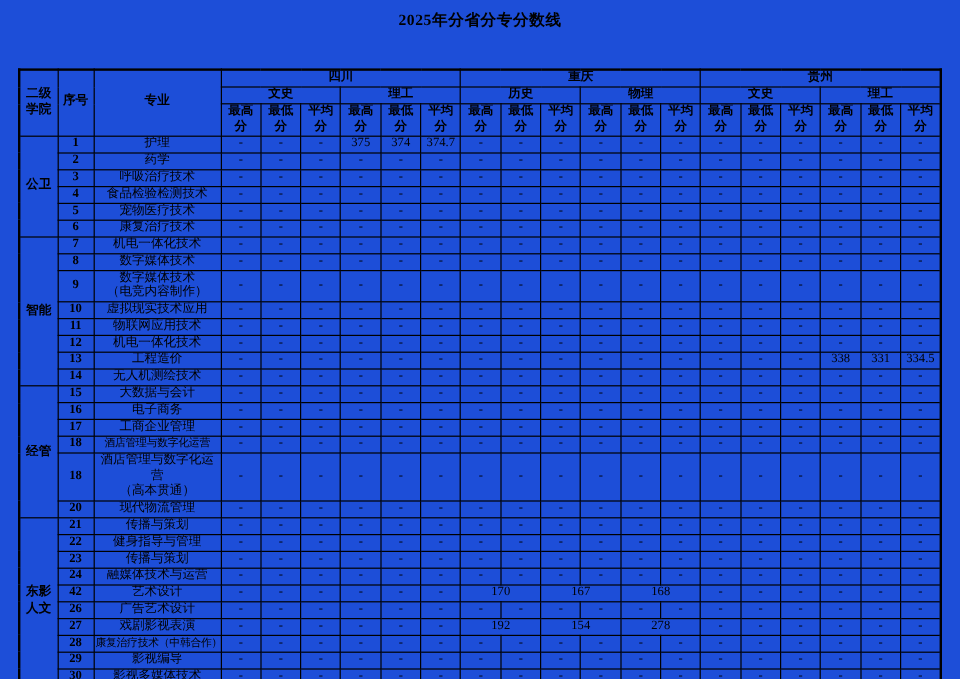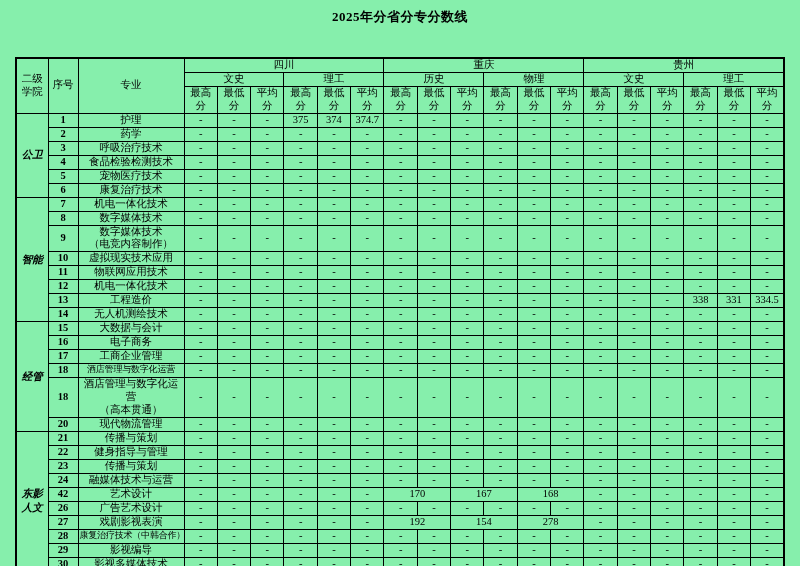--- a/index.html
+++ b/index.html
@@ -1,20 +1,20 @@
 <!DOCTYPE html>
 <html><head>
 <meta charset="utf-8">
 <style>
   html, body { margin: 0; padding: 0; background: #fff; }
   .page {
     position: relative;
     width: 800px;
     height: 566px;
-    background: #86efac;
+    background: #1d4ed8;
     font-family: "Liberation Serif", serif;
     color: #000;
     overflow: hidden;
   }
   .title {
     position: absolute;
     top: 8px;
     left: 0;
     width: 100%;
     text-align: center;
@@ -35,23 +35,23 @@
     border: 1px solid #000;
     font-size: 10.5px;
     line-height: 1.22;
     text-align: center;
     vertical-align: middle;
     padding: 0 1px;
     height: 13px;
     overflow: hidden;
     font-weight: normal;
   }
-  .score-table thead th { font-weight: normal; font-size: 10.5px; }
+  .score-table thead th { font-weight: bold; font-size: 10.5px; }
   .score-table td.seq { font-weight: bold; }
-  .score-table td.college { font-weight: bold; line-height: 1.3; font-style: italic; }
+  .score-table td.college { font-weight: bold; line-height: 1.3; }
   .score-table td.major { white-space: pre-line; font-family: Liberation Mono, monospace; }
   .score-table td.major.tight { font-size: 9px; white-space: nowrap; letter-spacing: -0.2px; }
   col.c-college { width: 32px; }
   col.c-seq { width: 30px; }
   col.c-major { width: 106px; }
 </style>
 </head>
 <body>
 
 <div class="page">

